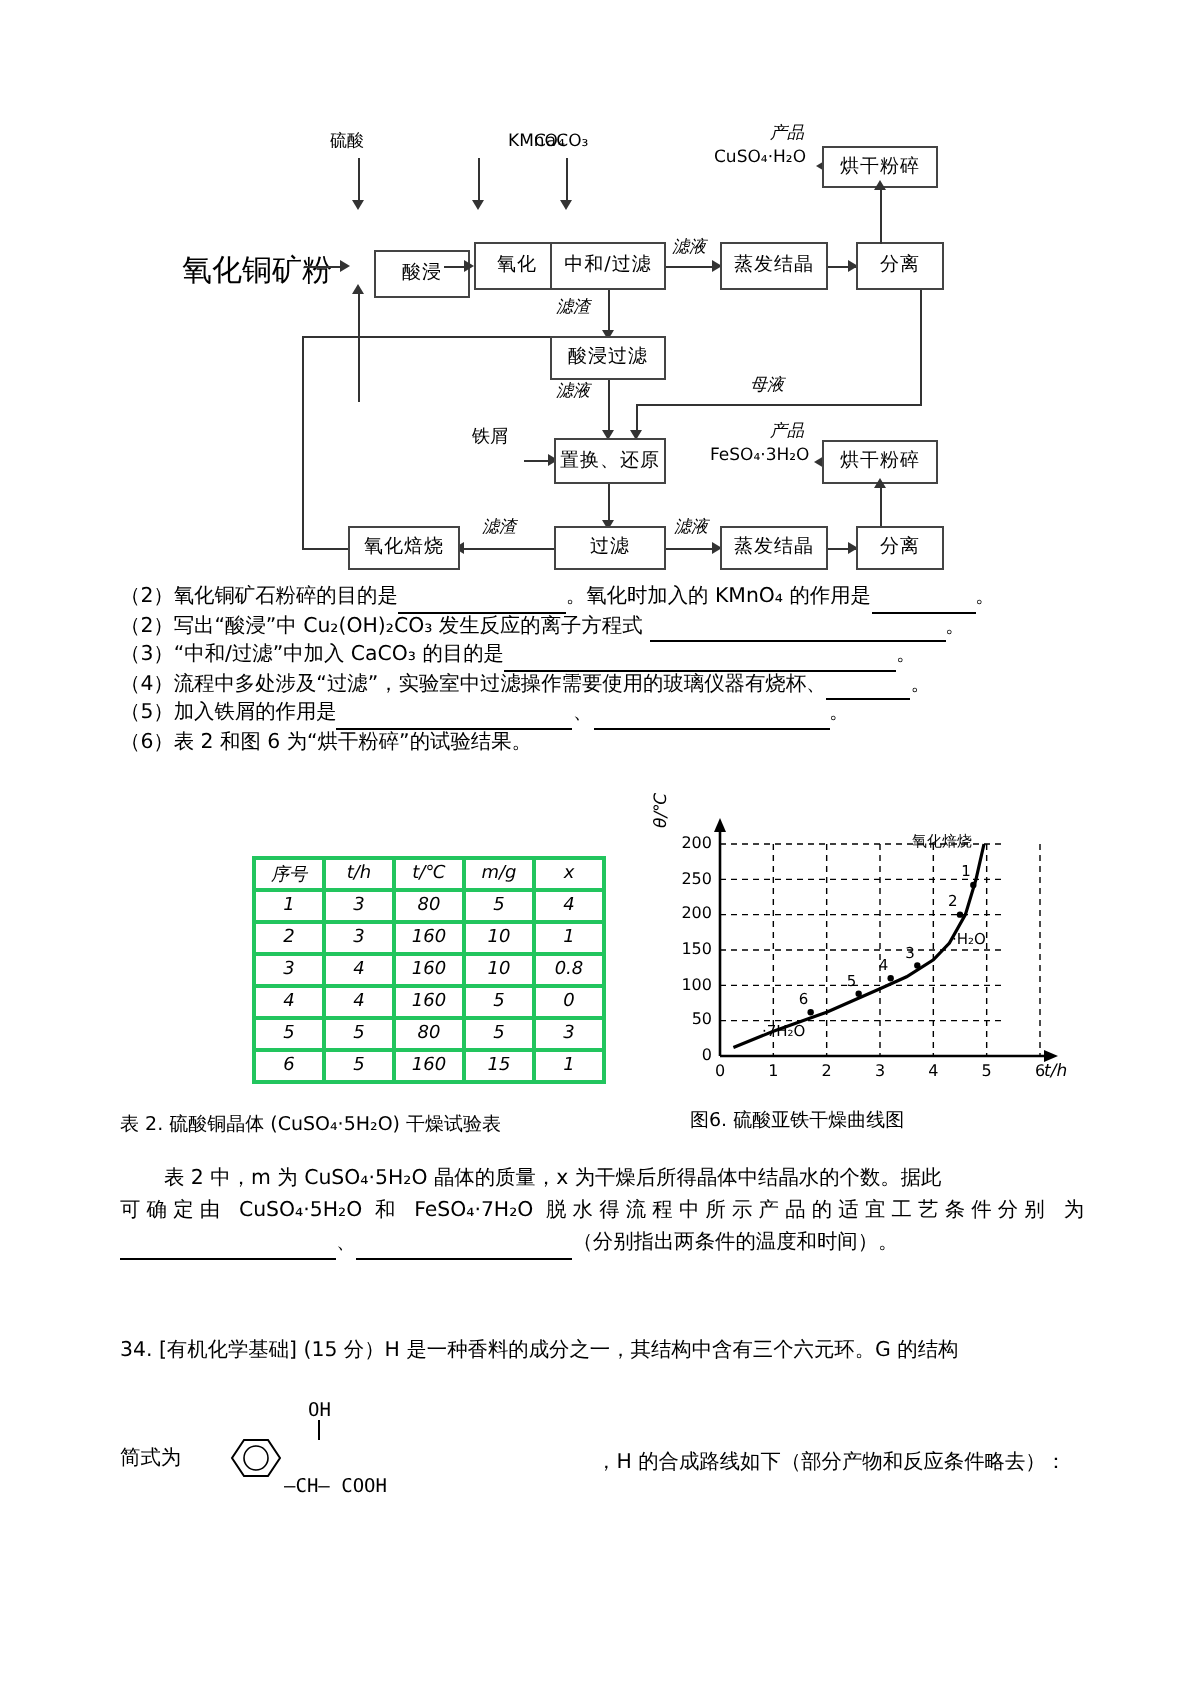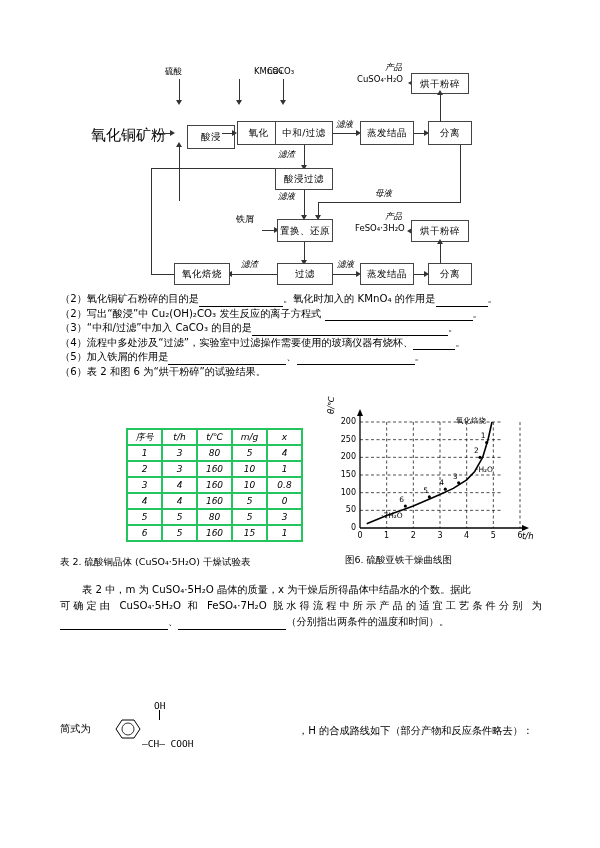--- a/index.html
+++ b/index.html
@@ -464,20 +464,23 @@
       </div>
   </div>
   <div class="figcap">图6. 硫酸亚铁干燥曲线图</div>
 
   <div class="para">
     <span class="ind">表 2 中，m 为 CuSO₄·5H₂O 晶体的质量，x 为干燥后所得晶体中结晶水的个数。据此</span>
     <span>可确定由 CuSO₄·5H₂O 和 FeSO₄·7H₂O 脱水得流程中所示产品的适宜工艺条件分别</span>
     <span>为</span><span class="blank" style="width:108px"></span><span>、</span><span class="blank" style="width:108px"></span><span>（分别指出两条件的温度和时间）。</span>
   </div>
 
+  <div class="q34">
+    <span>34. [有机化学基础] (15 分）H 是一种香料的成分之一，其结构中含有三个六元环。G 的结构</span>
+  </div>
 
   <div class="struct">
     <span class="sf">简式为</span>
     <div class="mol">
       <span style="position:absolute;left:42px;top:0px;">OH</span>
       <span style="position:absolute;left:47px;top:10px;width:1px;height:10px;background:#000;display:block;"></span>
       <svg style="position:absolute;left:0px;top:18px;" width="34" height="22">
         <polygon points="10,2 22,2 28,11 22,20 10,20 4,11" fill="none" stroke="#000" stroke-width="1"></polygon>
         <circle cx="16" cy="11" r="6" fill="none" stroke="#000" stroke-width="0.8"></circle>
       </svg>

